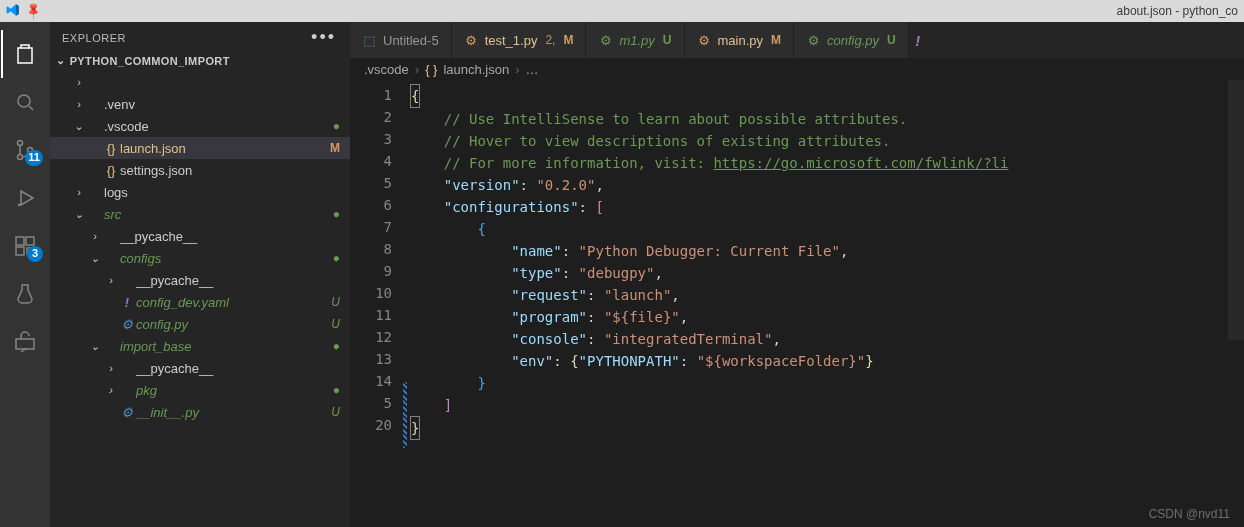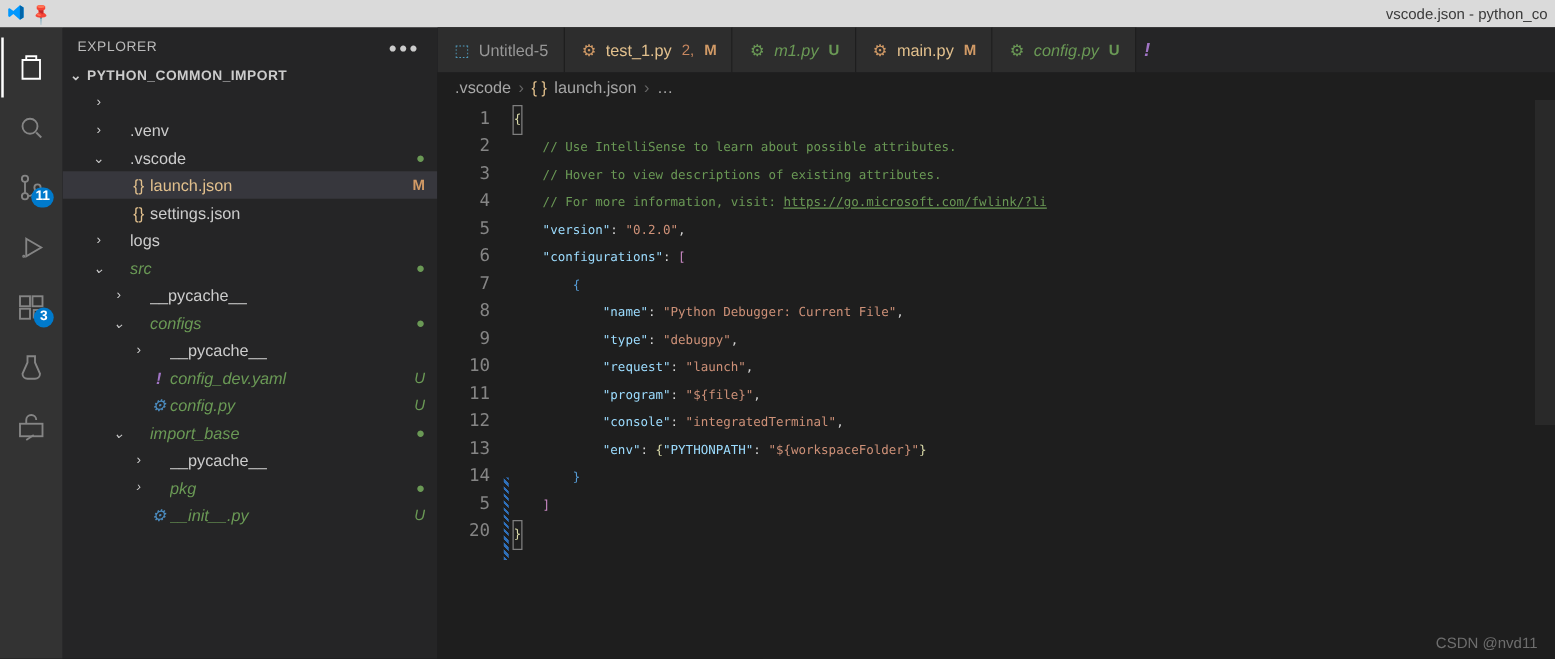--- a/index.html
+++ b/index.html
@@ -10,21 +10,21 @@
   .window-title-bar .pin-icon { font-size:12px; color:#444; transform:rotate(-45deg); display:inline-block;}
   .window-title-bar .right { white-space:nowrap; overflow:hidden; text-overflow:ellipsis; color:#3a3a3a;}
   .app { display:flex; height:calc(527px - 22px); }
   .activity-bar { width:50px; background:#333333; display:flex; flex-direction:column; align-items:center; padding-top:8px; position:relative;}
   .actbtn { width:48px; height:48px; display:flex; align-items:center; justify-content:center; position:relative; color:#858585; cursor:pointer;}
   .actbtn.active { color:#fff;}
   .actbtn.active::before { content:""; position:absolute; left:0; top:0; bottom:0; width:2px; background:#fff;}
   .actbtn svg { width:24px; height:24px; stroke:currentColor; fill:none; stroke-width:1.5;}
   .badge { position:absolute; bottom:8px; right:6px; background:#007acc; color:#fff; border-radius:10px; font-size:11px; line-height:14px; min-width:16px; height:16px; text-align:center; padding:0 3px; font-weight:600;}
   .sidebar { width:300px; background:#252526; display:flex; flex-direction:column; }
-  .sidebar-header { display:flex; justify-content:space-between; align-items:flex-end; padding:10px 14px 6px 12px; color:#bbb; font-size:11px; letter-spacing:0.5px;}
+  .sidebar-header { display:flex; justify-content:space-between; align-items:flex-start; padding:10px 14px 6px 12px; color:#bbb; font-size:11px; letter-spacing:0.5px;}
   .sidebar-header .dots { color:#ccc; font-size:18px; line-height:10px; cursor:pointer; letter-spacing:2px;}
   .section-title { display:flex; align-items:center; gap:4px; padding:4px 8px 4px 6px; font-size:11px; font-weight:700; color:#ccc; letter-spacing:0.4px; cursor:pointer;}
   .tree { flex:1; overflow:auto; font-size:13px;}
   .tree-item { display:flex; align-items:center; height:22px; padding-right:10px; color:#ccc; cursor:pointer; white-space:nowrap;}
   .tree-item.selected { background:#37373d; }
   .tree-item .chev { width:14px; display:inline-flex; justify-content:center; color:#ccc; font-size:11px;}
   .tree-item .icon { width:18px; display:inline-flex; justify-content:center; align-items:center; font-size:13px;}
   .tree-item .label { flex:1; text-overflow:ellipsis; overflow:hidden; }
   .tree-item .status { width:14px; text-align:right; font-size:12px;}
   .green { color:#6a9955 !important;font-style:italic; }
@@ -40,21 +40,21 @@
   .tab .tbadge { font-size:12px; margin-left:2px;}
   .tab .tU { color:#6a9955; font-weight:600;}
   .tab .tM { color:#d19a66; font-weight:600;}
   .tab .tnum { color:#c98860;}
   .tab-overflow { width:18px; display:flex; align-items:center; justify-content:center; color:#a074c4; font-weight:800; font-style:italic; font-size:15px;}
   .breadcrumb { height:22px; display:flex; align-items:center; gap:6px; padding:0 14px; color:#a7a7a7; font-size:13px; background:#1e1e1e;}
   .breadcrumb .braces { color:#e2c08d;}
   .breadcrumb .sep { color:#666;}
   .editor { flex:1; display:flex; overflow:hidden; position:relative;}
   .gutter { width:56px; text-align:right; padding:4px 14px 0 0; color:#858585; font-family: Menlo, Consolas, monospace; font-size:14px; line-height:22px; background:#1e1e1e; user-select:none;}
-  .code { flex:1; padding:4px 0 0 4px; font-family: Menlo, Consolas, monospace; font-size:10px; line-height:22px; white-space:pre; overflow:hidden; color:#d4d4d4;}
+  .code { flex:1; padding:4px 0 0 4px; font-family: Menlo, Consolas, monospace; font-size:14px; line-height:22px; white-space:pre; overflow:hidden; color:#d4d4d4;}
   .caret-box { display:inline-block; border:1px solid #7f7f7f; padding:0 0; color:#dcdcaa;}
   .c-comment { color:#6a9955; }
   .c-key { color:#9cdcfe; }
   .c-str { color:#ce9178; }
   .c-pun { color:#d4d4d4; }
   .c-brkt { color:#dcdcaa; }
   .c-brkt2 { color:#c586c0; }
   .c-brkt3 { color:#569cd6; }
   .c-link { color:#6a9955; text-decoration:underline; }
   .minimap { position:absolute; top:58px; right:0; width:16px; bottom:0; background:#1e1e1e;}
@@ -70,21 +70,21 @@
 <div class="window-title-bar">
   <div class="left">
     <span class="vscode-icon">
       <svg viewBox="0 0 24 24">
           <path fill="#0098ff" d="M17 2l5 3v14l-5 3-9-8-5 4-2-1V7l2-1 5 4 9-8z"></path>
           <path fill="#0065a9" d="M17 2l5 3v14l-5 3V2z"></path>
         </svg>
     </span>
     <span class="pin-icon">📌</span>
   </div>
-  <div class="right">vscode.json - python_co</div>
+  <div class="right">about.json - python_co</div>
 </div>
 
 <div class="app">
 
   <div class="activity-bar">
     <div class="actbtn active">
       <svg viewBox="0 0 24 24">
           <path d="M8 3h8v3h3v15H5V6h3V3z"></path>
           <path d="M8 6h8"></path>
         </svg>

